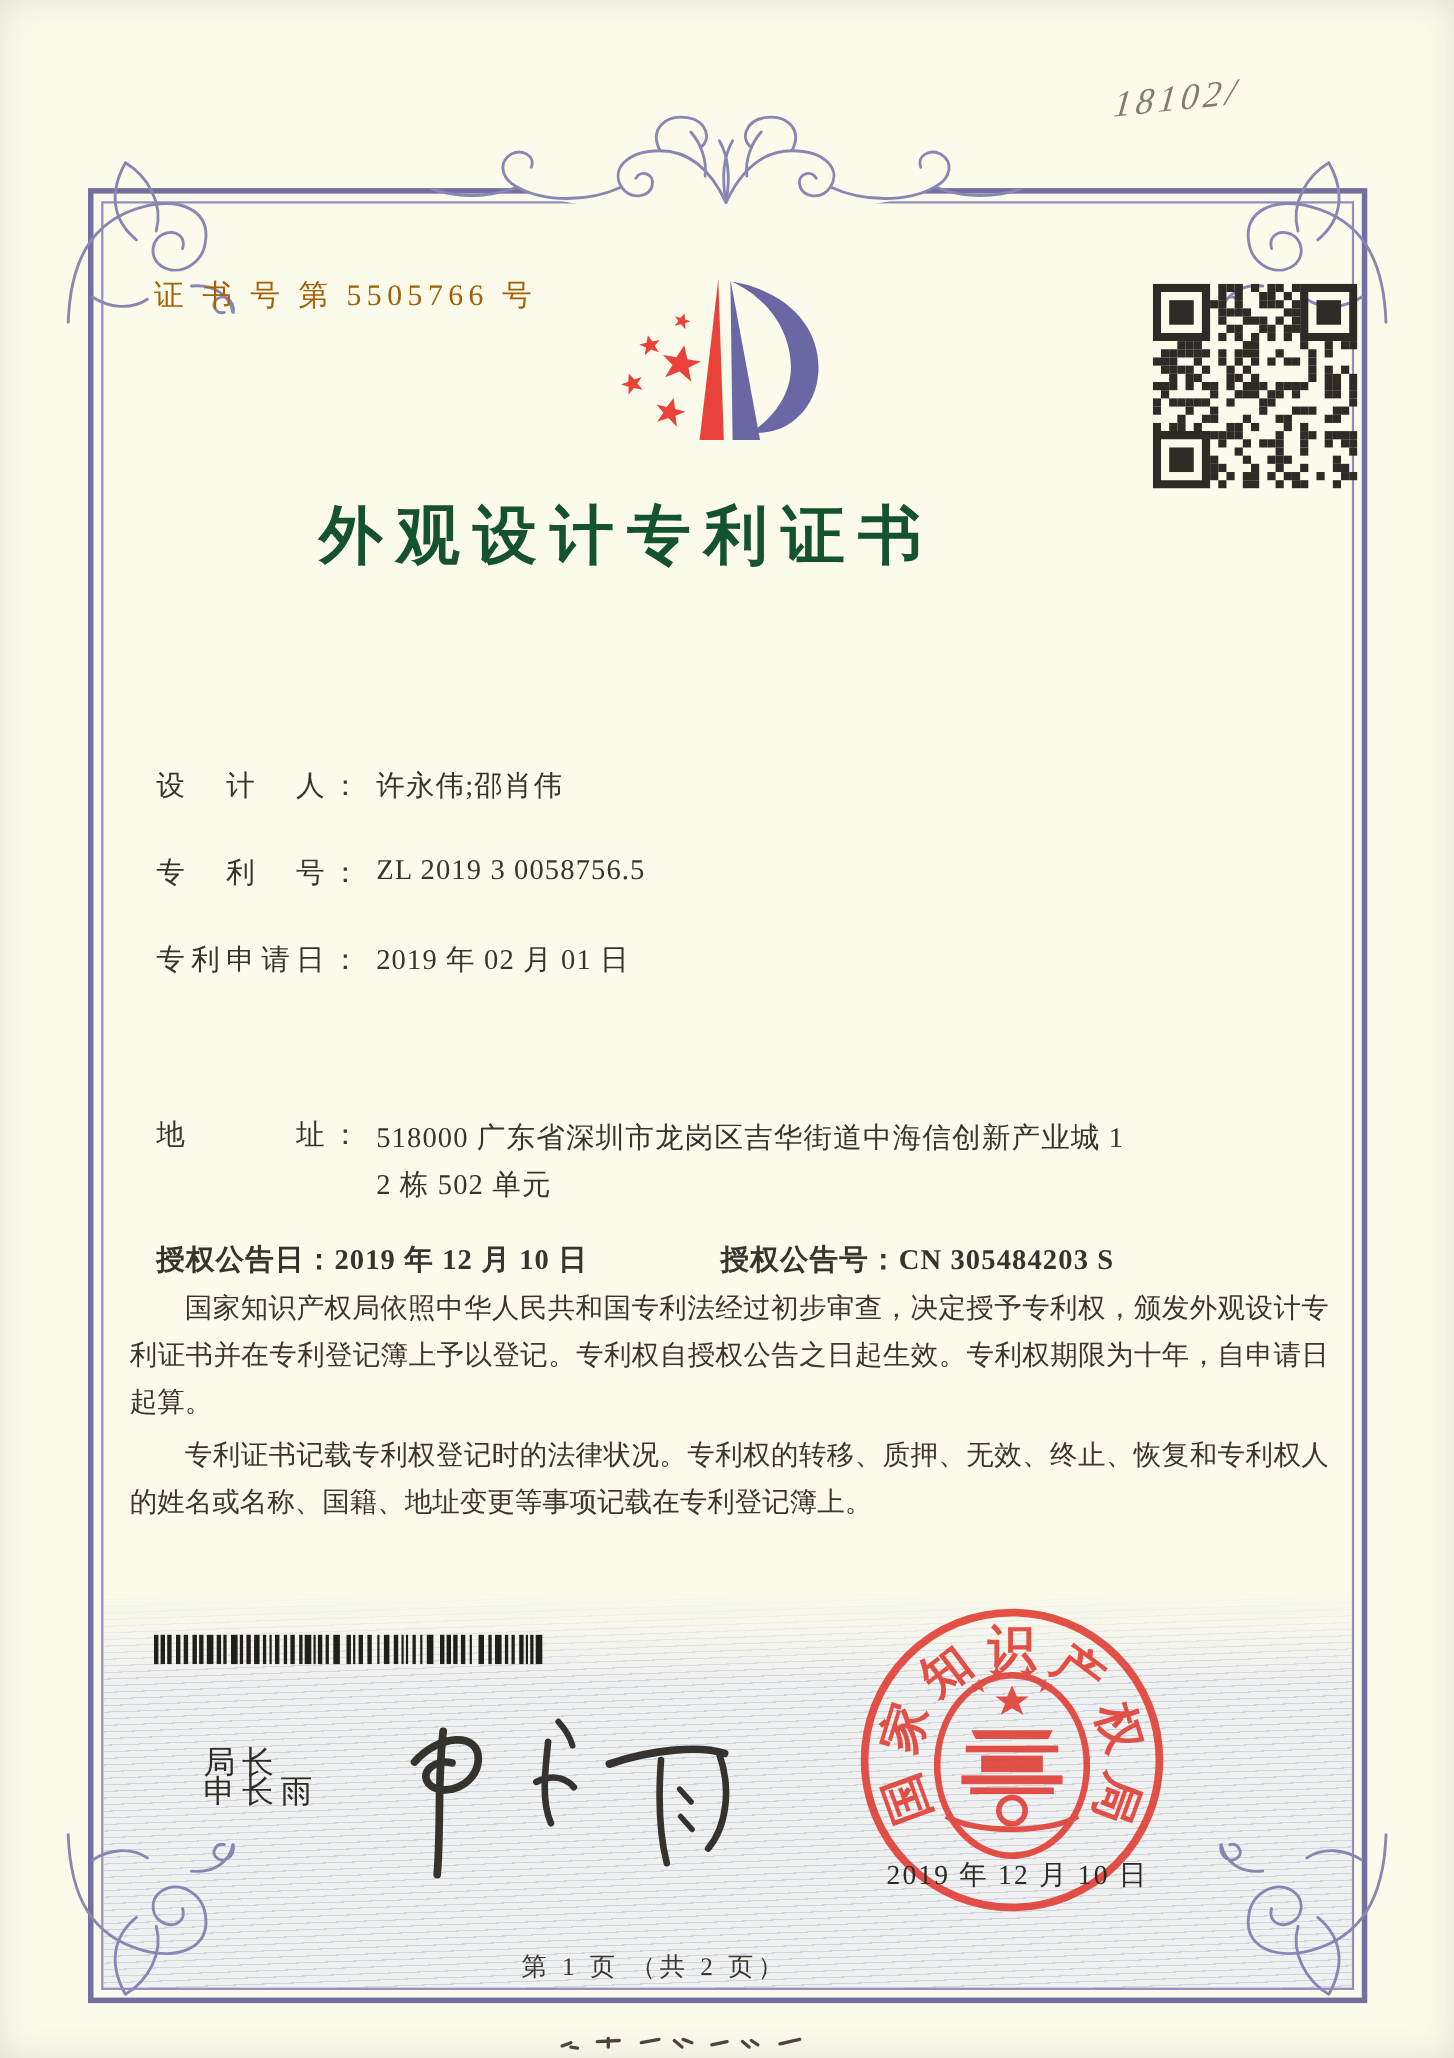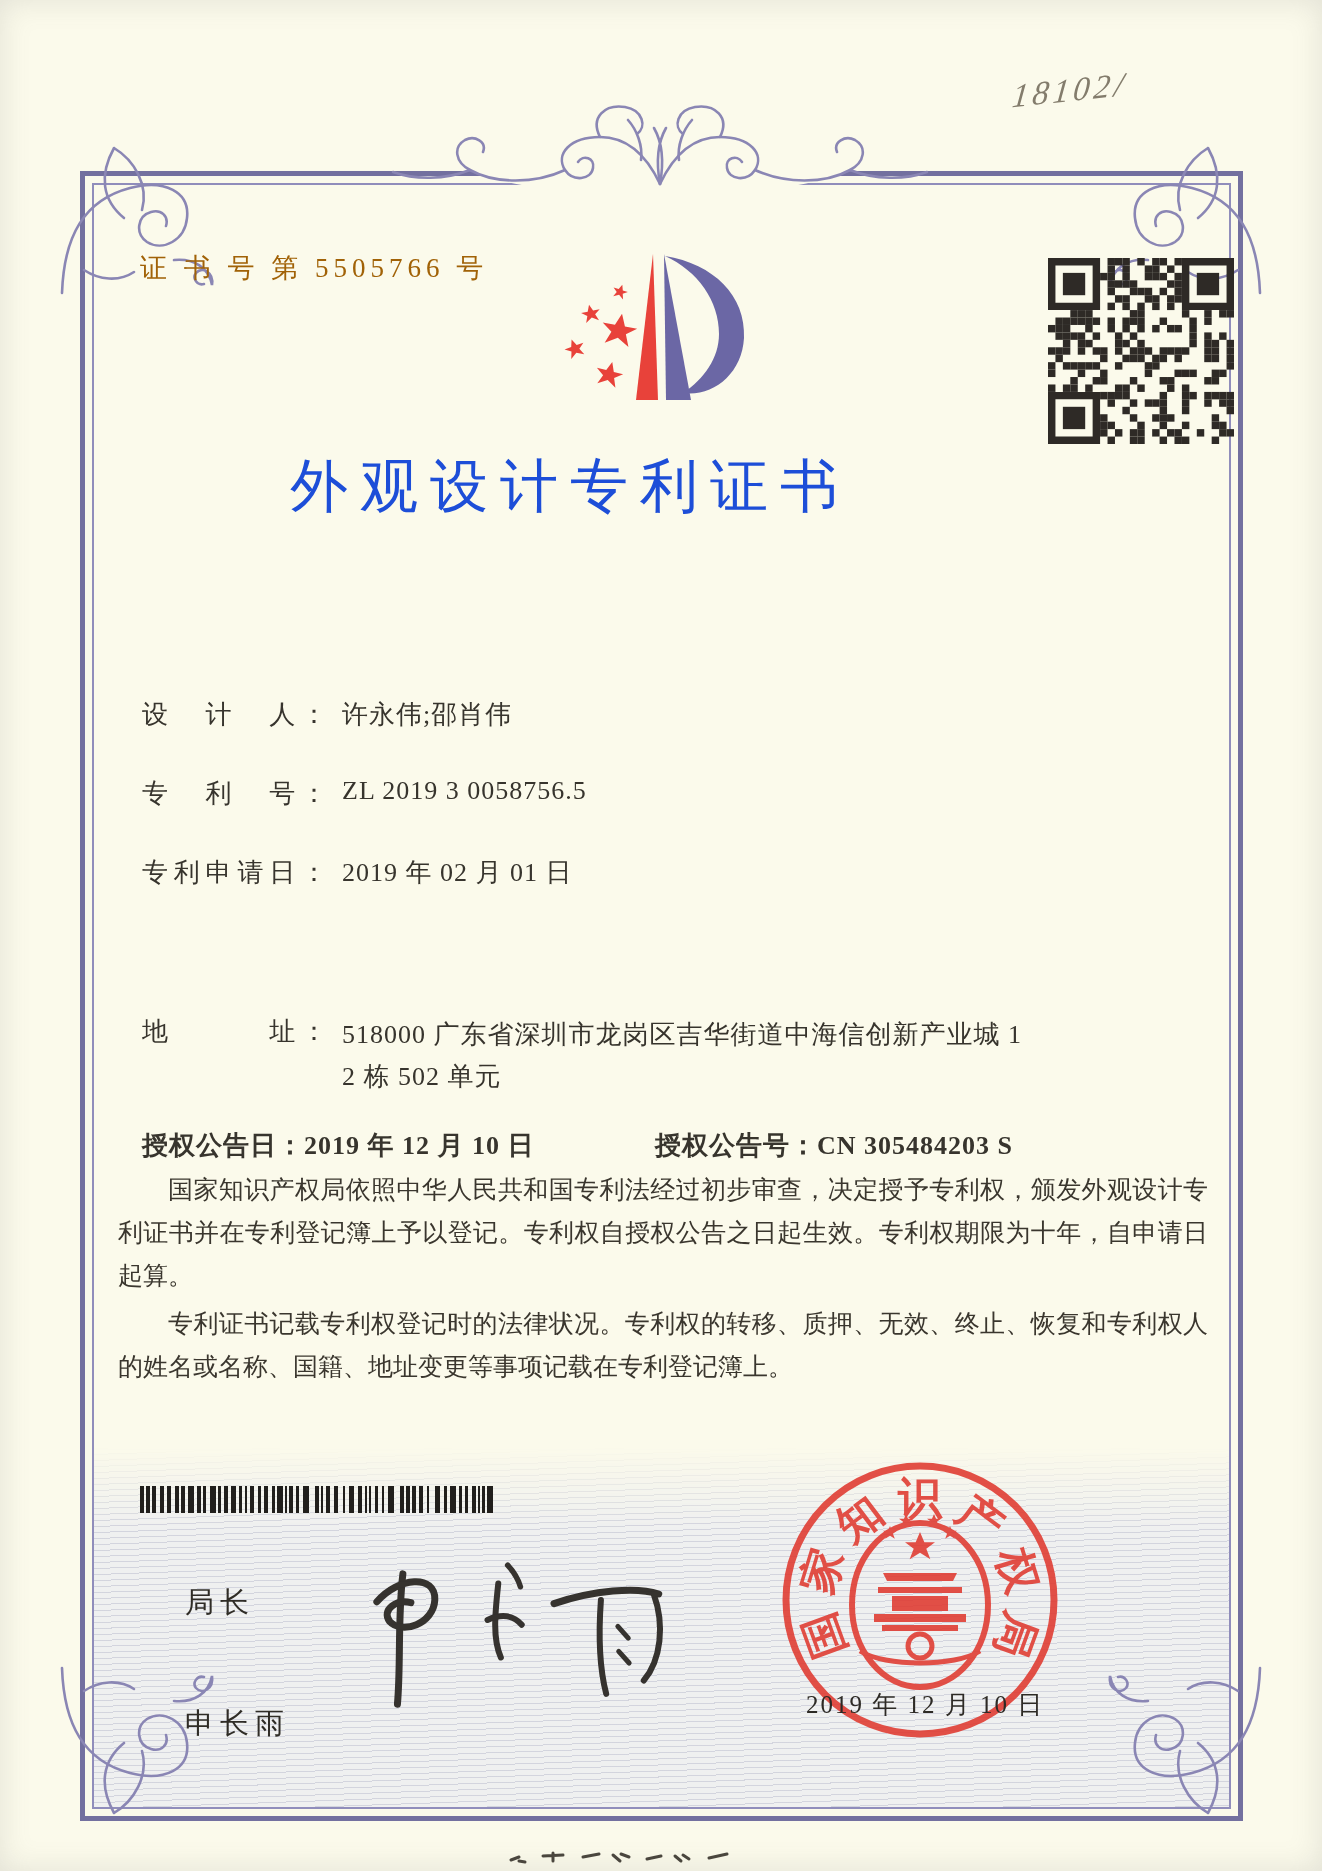--- a/index.html
+++ b/index.html
@@ -21,21 +21,21 @@
     background-image:repeating-linear-gradient(178deg,rgba(176,178,198,.45) 0 1px,rgba(255,255,255,0) 1px 6px);
     -webkit-mask-image:linear-gradient(180deg,transparent,#000 80px);
             mask-image:linear-gradient(180deg,transparent,#000 80px);
   }
   .handnote{
     font-style:italic;color:#837c6c;font-size:33px;letter-spacing:4px;
     transform:rotate(-6deg) skewX(-12deg);
   }
   .certno{font-size:27px;letter-spacing:5px;color:#a16207;}
   .doc-title{
-    text-align:center;font-size:58px;font-weight:400;letter-spacing:12px;color:#1d4ed8;
+    text-align:center;font-size:58px;font-weight:700;letter-spacing:12px;color:#14532d;
   }
   .frow{font-size:26px;letter-spacing:1px;color:#37342d;}
   .flabel{display:inline-block;width:186px;text-align:justify;text-align-last:justify;vertical-align:top;}
   .fvalue{display:inline-block;margin-left:14px;vertical-align:top;}
   .pre{white-space:pre-line;line-height:42px;}
   .body-text{width:1090px;font-size:25px;line-height:43px;text-align:justify;color:#3a362e;margin-top:16px;}
   .body-text p{margin:0 0 5px 0;text-indent:2em;}
   .sig-label{font-size:29px;letter-spacing:6px;color:#2f2c26;margin-left:19px;}
   .footer-page{font-size:23px;letter-spacing:4px;text-align:center;color:#3a372f;}
   .seal-date{font-size:25px;letter-spacing:2px;color:#2d2a25;text-align:center;}
@@ -418,21 +418,21 @@
       <rect x="310" y="0" width="6" height="27" fill="#211f1c"></rect>
       <rect x="319" y="0" width="3" height="27" fill="#211f1c"></rect>
       <rect x="325" y="0" width="3" height="27" fill="#211f1c"></rect>
       <rect x="332" y="0" width="4" height="27" fill="#211f1c"></rect>
       <rect x="338" y="0" width="2" height="27" fill="#211f1c"></rect>
       <rect x="342" y="0" width="3" height="27" fill="#211f1c"></rect>
       <rect x="347" y="0" width="6" height="27" fill="#211f1c"></rect>
     </svg>
 
   <div class="abs sig-label" style="left:166px;top:1583px;">局长</div>
-  <div class="abs sig-label" style="left:166px;top:1704px;">申长雨</div>
+  <div class="abs sig-label" style="left:166px;top:1609px;">申长雨</div>
 
   <svg class="abs" style="left:350px;top:1545px;transform:rotate(-2deg);" width="330" height="175" viewBox="0 0 330 175">
     <g stroke="#26231f" stroke-width="7" fill="none" stroke-linecap="round" opacity="0.92">
       <path d="M55,25 C48,70 50,115 45,155"></path>
       <path d="M28,52 C50,28 88,26 86,52 C84,76 52,86 40,72 C32,60 48,50 62,54"></path>
       <path d="M150,38 C146,66 142,92 150,112" stroke-width="6"></path>
       <path d="M138,74 C152,68 164,70 172,80" stroke-width="6"></path>
       <path d="M160,20 C166,27 170,34 172,42" stroke-width="5.5"></path>
       <path d="M205,60 C245,48 288,46 310,54"></path>
       <path d="M252,58 C248,95 248,125 254,152" stroke-width="6"></path>
@@ -466,20 +466,21 @@
         <rect x="99" y="159" width="92" height="8"></rect>
         <rect x="107" y="170" width="76" height="6"></rect>
         <circle cx="145" cy="191" r="12" fill="none" stroke="#e0392f" stroke-width="5"></circle>
         <path d="M85,196 C110,212 180,212 205,196" fill="none" stroke="#e0392f" stroke-width="5"></path>
       </g>
     </g>
   </svg>
 
   <div class="abs seal-date" style="left:800px;top:1688px;width:250px;">2019 年 12 月 10 日</div>
 
+  <div class="abs footer-page" style="left:380px;top:1772px;width:430px;">第 1 页 （共 2 页）</div>
 
   <svg class="abs" style="left:505px;top:1850px;" width="230" height="14" viewBox="0 0 230 14">
     <g stroke="#4a463e" stroke-width="3" stroke-linecap="round" fill="none">
       <path d="M6,10 l8,-3 M14,11 l6,1"></path>
       <path d="M38,6 l20,-1 M48,3 l0,8"></path>
       <path d="M78,7 l16,-3"></path>
       <path d="M108,5 l7,6 M116,4 l8,3"></path>
       <path d="M142,9 l14,-3"></path>
       <path d="M170,6 l6,5 M178,5 l6,4"></path>
       <path d="M204,8 l18,-4"></path>

